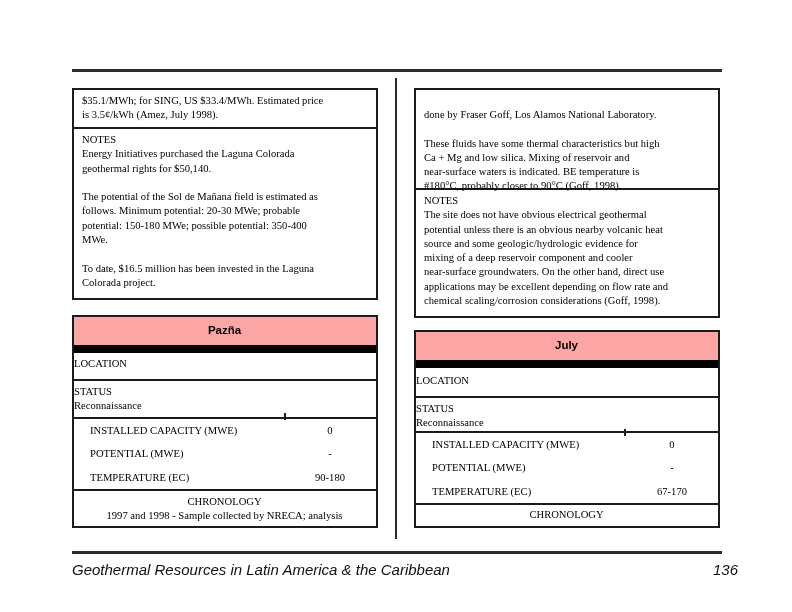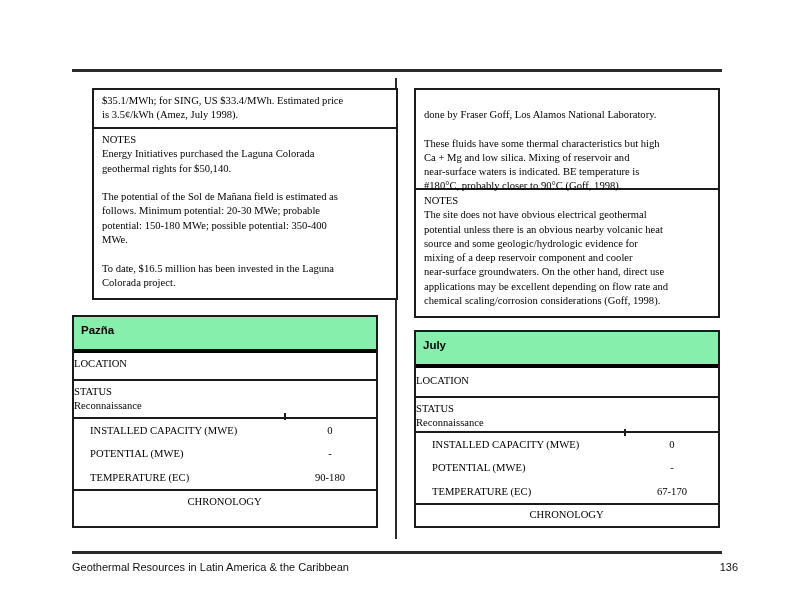--- a/index.html
+++ b/index.html
@@ -7,37 +7,37 @@
   body { position: relative; font-family: "Liberation Serif", serif; color: #000; overflow: hidden; }
 
   .page { position: absolute; inset: 0; background: #fff; }
 
   .hrule { position: absolute; left: 72px; width: 650px; height: 3px; background: #2b2b2b; }
   .hrule.top { top: 69px; }
   .hrule.bottom { top: 551px; height: 2.5px; }
   .vdivider { position: absolute; left: 395px; top: 78px; width: 2px; height: 461px; background: #2b2b2b; }
 
   .box { position: absolute; width: 306px; border: 2px solid #1b1b1b; background: #fff; display: flex; flex-direction: column; }
-  #box-l1 { left: 72px;  top: 88px;  height: 212px; margin-left: 20px; }
+  #box-l1 { left: 72px;  top: 88px;  height: 212px; }
   #box-l2 { left: 72px;  top: 315px; height: 213px; }
   #box-r1 { left: 414px; top: 88px;  height: 230px; }
   #box-r2 { left: 414px; top: 330px; height: 198px; }
 
   .cell { font-size: 10.6px; line-height: 14.3px; padding: 4px 9px 0 8px; }
   .cell.bordered { border-bottom: 2px solid #1b1b1b; }
   .pre { white-space: pre-line; }
   .blk { display: block; }
   .grow { flex: 1; }
 
   #box-l1 .cell.first { height: 39px; }
   #box-r1 .cell.first { height: 100px; padding-top: 18px; }
 
-  .site-hdr { background: #86efac; border-bottom: 4px solid #000000;
+  .site-hdr { background: #fca5a5; border-bottom: 8px solid #000000;
               font-family: "Liberation Sans", sans-serif; font-weight: bold;
-              font-size: 11.5px; padding: 7px 8px 0 7px; }
+              font-size: 11.5px; padding: 7px 8px 0 7px; text-align: center; }
   #box-l2 .site-hdr { height: 36px; }
   #box-r2 .site-hdr { height: 36px; }
 
   .row { border-bottom: 2px solid #1b1b1b; font-size: 10.6px; line-height: 14.3px; padding: 4px 9px 0 0; }
   #box-l2 .row.location { height: 28px; }
   #box-l2 .row.status   { height: 38px; }
   #box-r2 .row.location { height: 30px; padding-top: 6px; }
   #box-r2 .row.status   { height: 35px; }
 
   .vals { border-bottom: 2px solid #1b1b1b; height: 72px; position: relative;
@@ -48,21 +48,21 @@
   .vval { position: absolute; left: 206px; width: 100px; text-align: center; }
 
   .chron { font-size: 10.6px; line-height: 14.3px; padding: 4px 9px 0 8px; text-align: center; }
   #box-r2 .chron { padding-top: 3px; }
 
   .tick { position: absolute; width: 2px; height: 7px; background: #1b1b1b; }
   .tick.left  { left: 284px; top: 413px; }
   .tick.right { left: 624px; top: 429px; }
 
   .footer-text { position: absolute; top: 561px; font-family: "Liberation Sans", sans-serif;
-                 font-size: 11px; color: #111; }
+                 font-style: italic; font-size: 15px; color: #111; }
   .footer-text.left  { left: 72px; }
   .footer-text.right { right: 54px; text-align: center; }
 </style>
 </head>
 <body>
 
 <div class="page">
 
   <div class="hrule top"></div>
   <div class="vdivider"></div>
@@ -101,20 +101,21 @@
         <span class="vlabel">POTENTIAL (MWE)</span>
         <span class="vval">-</span>
       </div>
       <div class="vrow">
         <span class="vlabel">TEMPERATURE (EC)</span>
         <span class="vval">90-180</span>
       </div>
     </div>
     <div class="chron grow">
       <span class="blk">CHRONOLOGY</span>
+      <span class="blk">1997 and 1998 - Sample collected by NRECA; analysis</span>
     </div>
   </section>
 
   <section class="box" id="box-r1">
     <div class="cell first bordered pre">done by Fraser Goff, Los Alamos National Laboratory.
 
 These fluids have some thermal characteristics but high
 Ca + Mg and low silica.  Mixing of reservoir and
 near-surface waters is indicated.  BE temperature is
 #180°C, probably closer to 90°C (Goff, 1998).</div>

